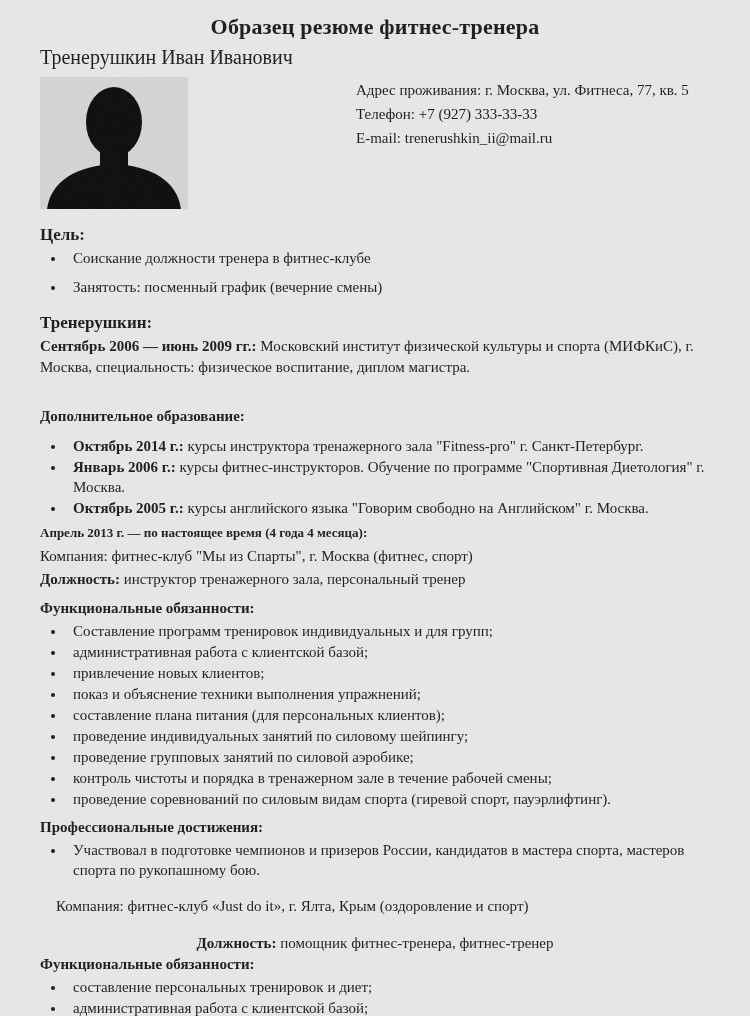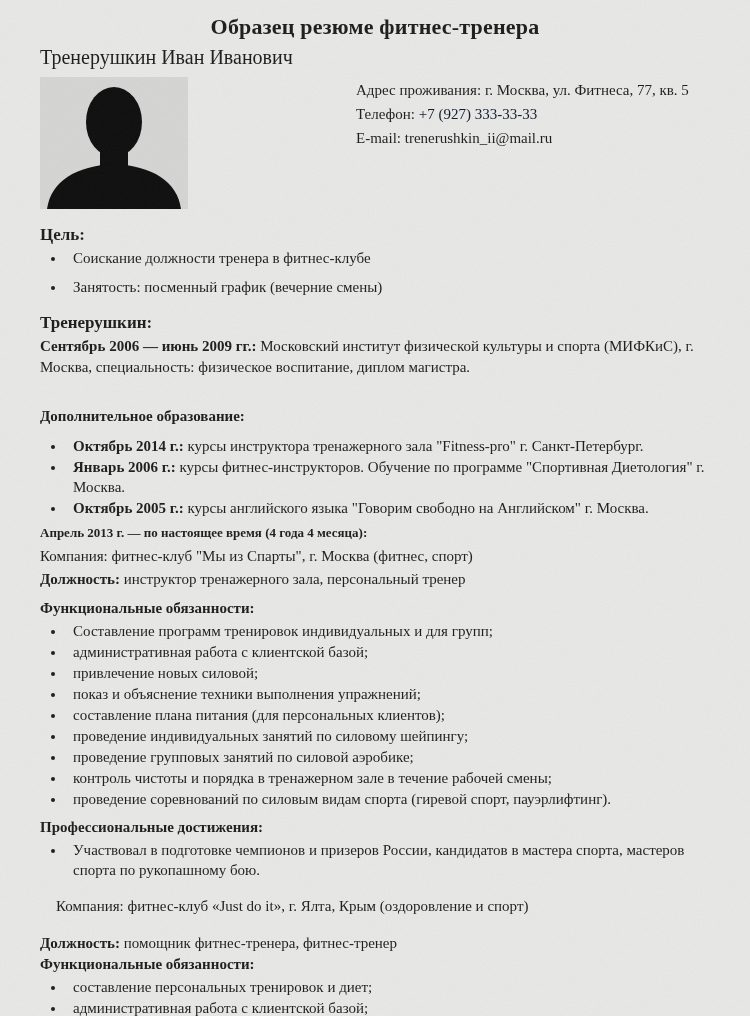--- a/index.html
+++ b/index.html
@@ -147,37 +147,37 @@
 
 
   <div>
     <p class="period">Апрель 2013 г. — по настоящее время (4 года 4 месяца):</p>
     <p class="bodyline">Компания: фитнес-клуб "Мы из Спарты", г. Москва (фитнес, спорт)</p>
     <p class="bodyline"><b class="lead">Должность:</b><span> инструктор тренажерного зала, персональный тренер</span></p>
     <div class="subhead">Функциональные обязанности:</div>
     <ul class="tight">
       <li>Составление программ тренировок индивидуальных и для групп;</li>
       <li>административная работа с клиентской базой;</li>
-      <li>привлечение новых силовой;</li>
+      <li>привлечение новых клиентов;</li>
       <li>показ и объяснение техники выполнения упражнений;</li>
       <li>составление плана питания (для персональных клиентов);</li>
       <li>проведение индивидуальных занятий по силовому шейпингу;</li>
       <li>проведение групповых занятий по силовой аэробике;</li>
       <li>контроль чистоты и порядка в тренажерном зале в течение рабочей смены;</li>
       <li>проведение соревнований по силовым видам спорта (гиревой спорт, пауэрлифтинг).</li>
     </ul>
     <div class="subhead">Профессиональные достижения:</div>
     <ul class="tight">
       <li>Участвовал в подготовке чемпионов и призеров России, кандидатов в мастера спорта, мастеров спорта по рукопашному бою.</li>
     </ul>
   </div>
 
   <div class="job2">
     <p class="bodyline" style="margin:16px;">Компания: фитнес-клуб «Just do it», г. Ялта, Крым (оздоровление и спорт)</p>
-    <p class="bodyline" style="margin:0;"><b class="lead">Должность:</b><span> помощник фитнес-тренера, фитнес-тренер</span></p>
+    <p class="bodyline" style="margin:0;text-align:center;"><b class="lead">Должность:</b><span> помощник фитнес-тренера, фитнес-тренер</span></p>
     <div class="subhead" style="margin:0 0 1px 0;">Функциональные обязанности:</div>
     <ul class="tight">
       <li>составление персональных тренировок и диет;</li>
       <li>административная работа с клиентской базой;</li>
 
     </ul>
   </div>
 
 </div>
 

